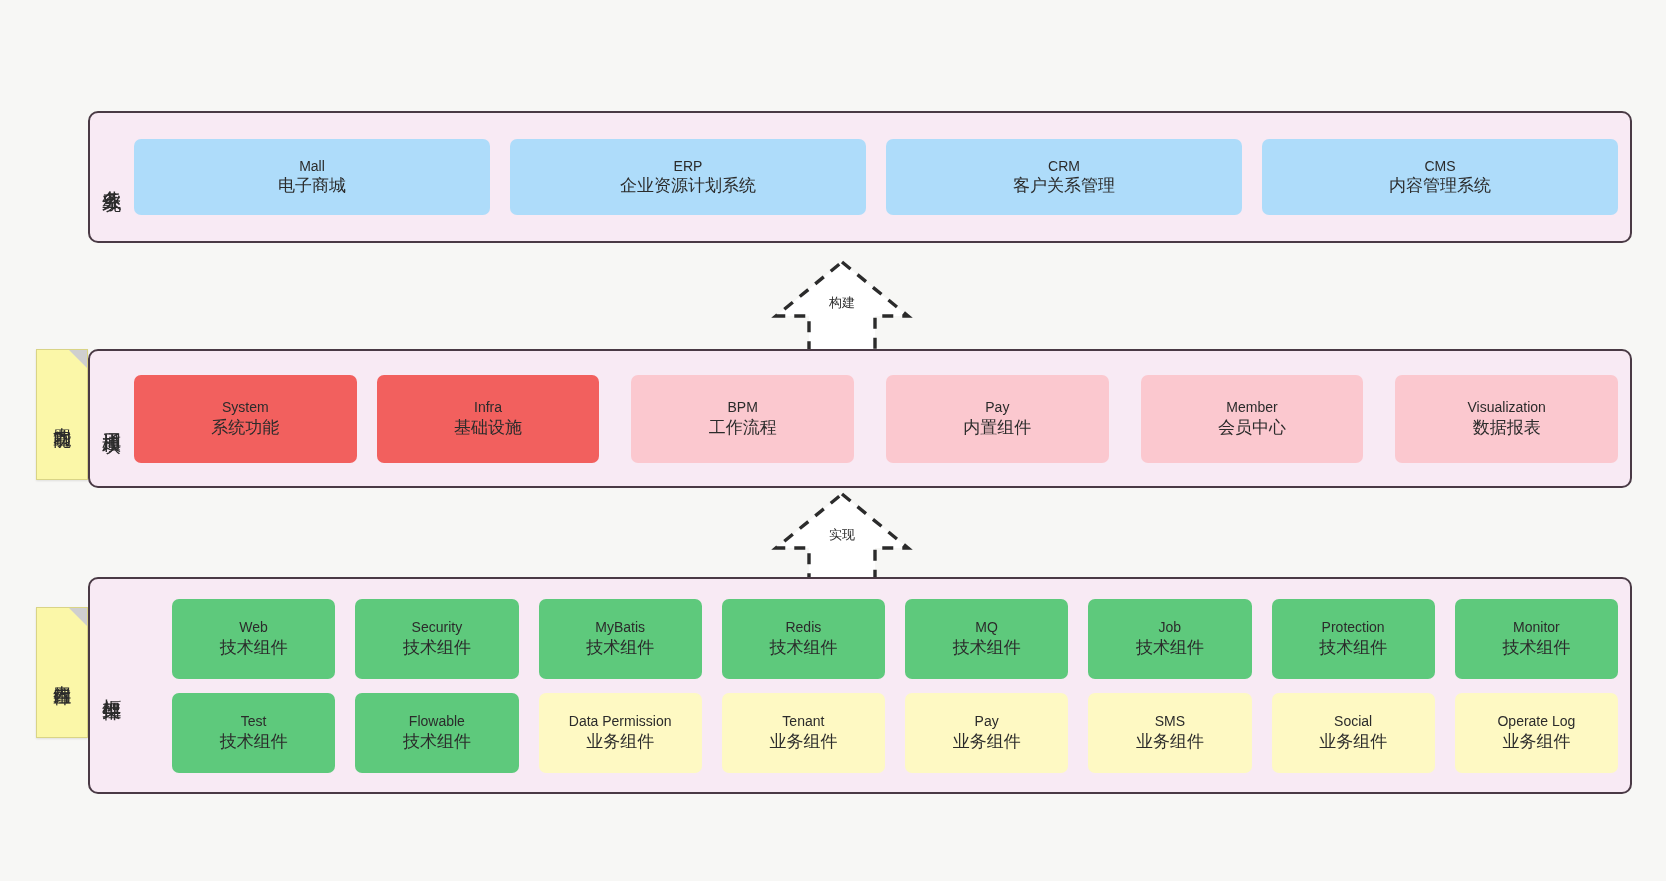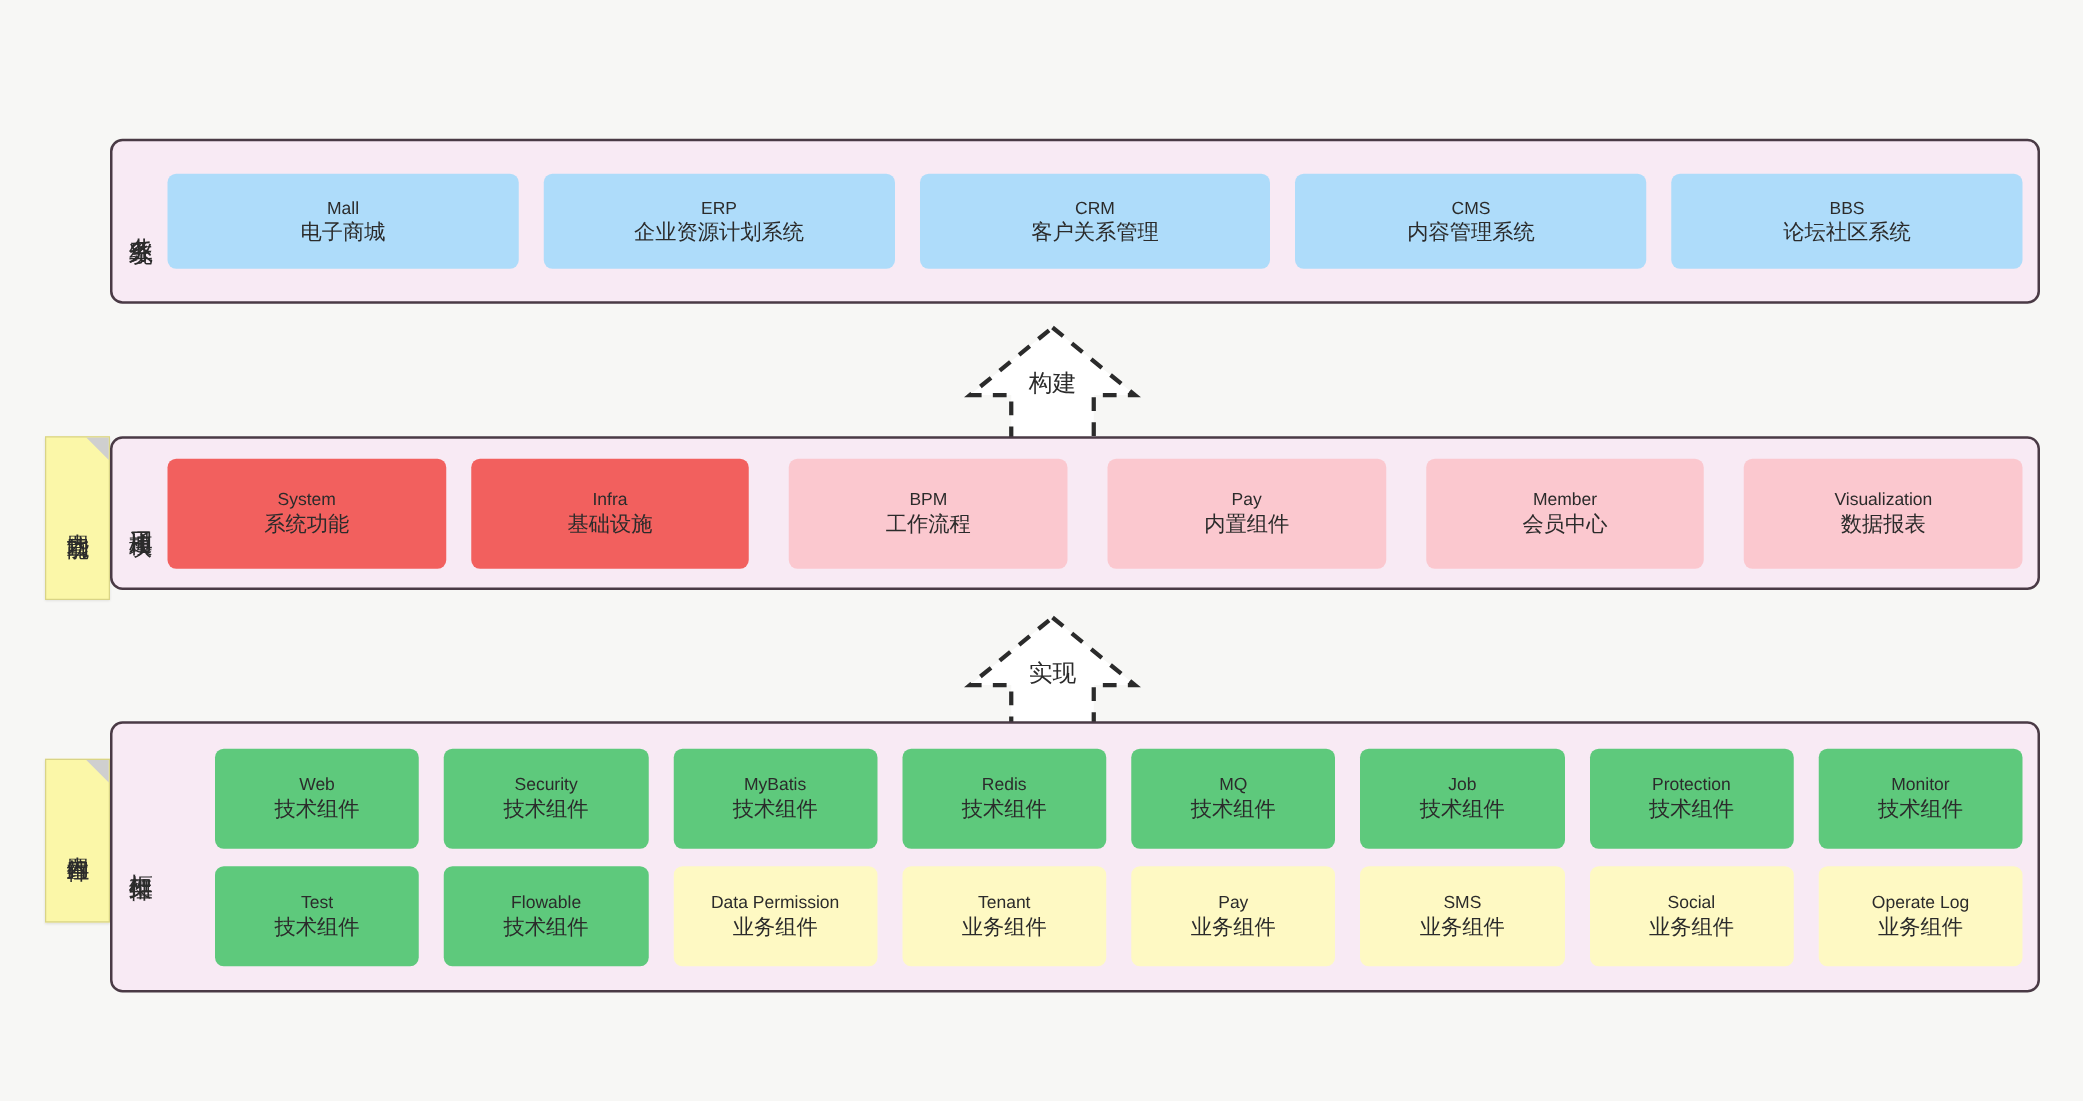--- a/index.html
+++ b/index.html
@@ -68,21 +68,21 @@
   
   .c-blue      {background:#aedcfa;}
   .c-red       {background:#f2605e;}
   .c-pink      {background:#fbc8cf;margin-left:12px;}
   .c-green     {background:#5ec97c;}
   .c-greenlite {background:#fef9c3;}
 
   
   #band-business{left:88px; top:111px; width:1544px; height:132px;}
   #band-business .row{height:76px;}
-  #band-modules {left:88px; top:349px; width:1544px; height:123px;}
+  #band-modules {left:88px; top:349px; width:1544px; height:139px;}
   #band-modules .row{height:88px;}
   #band-framework{left:88px; top:577px; width:1544px; height:217px;gap:38px;}
   #band-framework .row{height:80px;}
 
   
   .sticky{
     position:absolute;
     width:52px;
     background:#fbf7a8;
     border:1px solid #d9d486;
@@ -112,21 +112,21 @@
   .arrow{
     position:absolute;
     width:170px;height:98px;
   }
   .arrow svg{display:block;width:170px;height:98px;}
   .arrow .alabel{
     position:absolute;
     left:0;right:0;
     top:36px;
     text-align:center;
-    font-size:19px;
+    font-size:13px;
     color:#2b2b2b;
     pointer-events:none;
   }
   #arrow-build  {left:757px; top:258px;}
   #arrow-impl   {left:757px; top:490px;}
 </style>
 </head>
 <body>
 
 <div class="canvas">
@@ -144,24 +144,20 @@
           <span class="t2">企业资源计划系统</span>
         </div>
         <div class="cell c-blue">
           <span class="t1">CRM</span>
           <span class="t2">客户关系管理</span>
         </div>
         <div class="cell c-blue">
           <span class="t1">CMS</span>
           <span class="t2">内容管理系统</span>
         </div>
-        <div class="cell c-blue">
-          <span class="t1">BBS</span>
-          <span class="t2">论坛社区系统</span>
-        </div>
       </div>
     </div>
   </div>
 
   <div class="arrow" id="arrow-build">
     <svg viewBox="0 0 170 98" xmlns="http://www.w3.org/2000/svg">
       <path d="M85 4 L151 58 L118 58 L118 94 L52 94 L52 58 L19 58 Z" fill="#ffffff" stroke="#2b2b2b" stroke-width="3.4" stroke-dasharray="11 9" stroke-linejoin="miter"></path>
     </svg>
     <div class="alabel">构建</div>
   </div>

